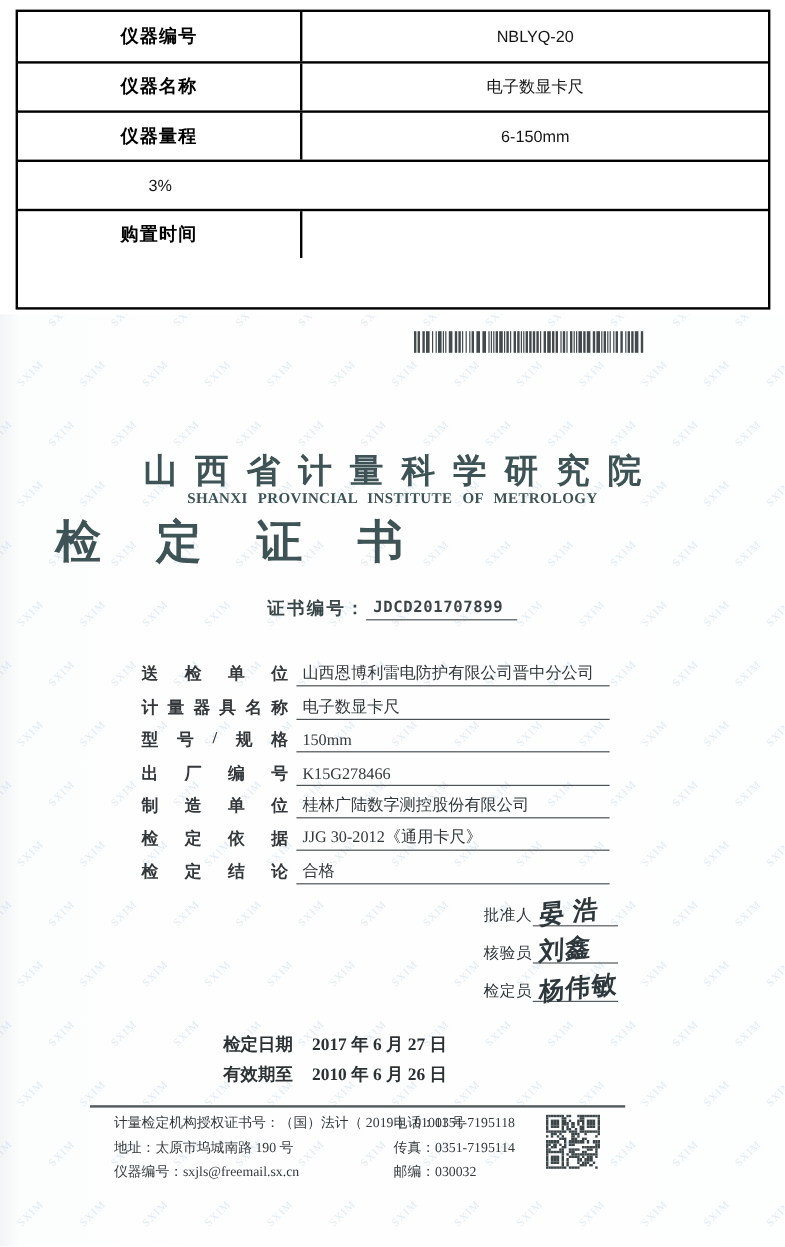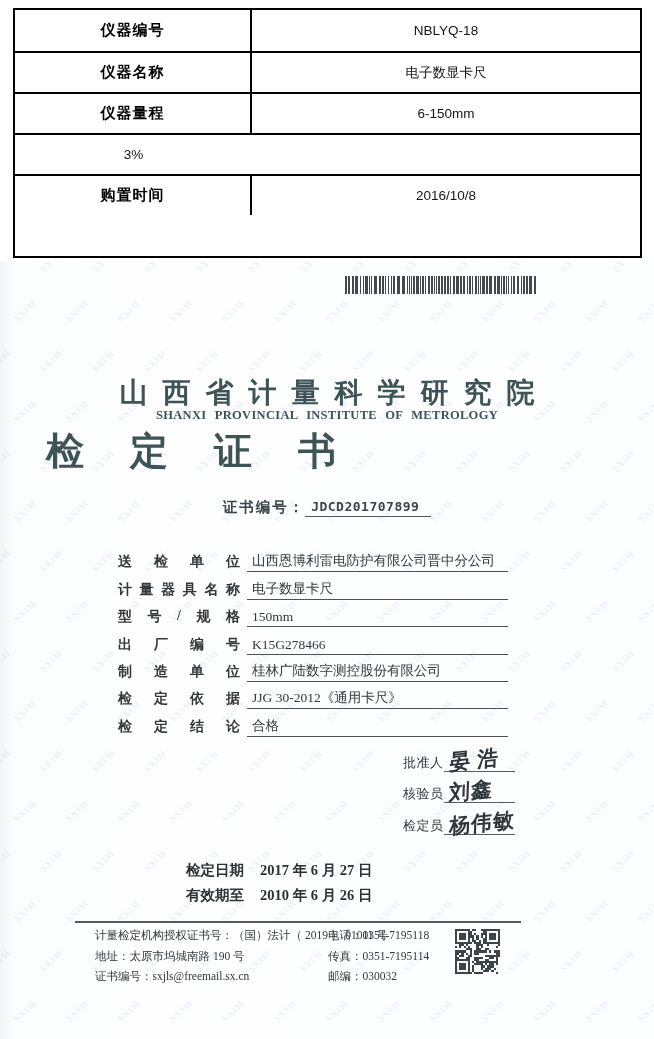--- a/index.html
+++ b/index.html
@@ -68,36 +68,35 @@
   .qc { background:#3c4649; }
 </style>
 </head>
 <body>
 
 <div class="page">
 
   <div class="info-table">
       <div class="trow">
         <div class="tcell tlabel">仪器编号</div>
-        <div class="tcell tvalue">NBLYQ-18</div>
+        <div class="tcell tvalue">NBLYQ-20</div>
       </div>
       <div class="trow">
         <div class="tcell tlabel">仪器名称</div>
         <div class="tcell tvalue">电子数显卡尺</div>
       </div>
       <div class="trow">
         <div class="tcell tlabel">仪器量程</div>
         <div class="tcell tvalue">6-150mm</div>
       </div>
       <div class="trow">
         <div class="tcell tvalue">3%</div>
       </div>
       <div class="trow">
         <div class="tcell tlabel">购置时间</div>
-        <div class="tcell tvalue">2016/10/8</div>
       </div>
     </div>
 
   <div class="cert">
     <div class="wm-layer">
         <span class="wm" style="left: -14px; top: -6px;">SXIM</span>
         <span class="wm" style="left: 38px; top: -6px;">SXIM</span>
         <span class="wm" style="left: 90px; top: -6px;">SXIM</span>
         <span class="wm" style="left: 142px; top: -6px;">SXIM</span>
         <span class="wm" style="left: 194px; top: -6px;">SXIM</span>
@@ -478,21 +477,21 @@
         <div class="drow">
           <span class="dlabel">有效期至</span>
           <span class="dvalue">2010 年 6 月 26 日</span>
         </div>
       </div>
 
     <div class="footer-rule"></div>
     <div class="footer-left">
         <div class="fline">计量检定机构授权证书号：（国）法计（ 2019 ） 01011 号</div>
         <div class="fline">地址：太原市坞城南路 190 号</div>
-        <div class="fline">证书编号：sxjls@freemail.sx.cn</div>
+        <div class="fline">仪器编号：sxjls@freemail.sx.cn</div>
       </div>
     <div class="footer-right">
         <div class="fline">电话：0351-7195118</div>
         <div class="fline">传真：0351-7195114</div>
         <div class="fline">邮编：030032</div>
       </div>
 
     <div class="qr">
         <div class="qc" style="grid-area: 1 / 1;"></div>
         <div class="qc" style="grid-area: 1 / 2;"></div>

